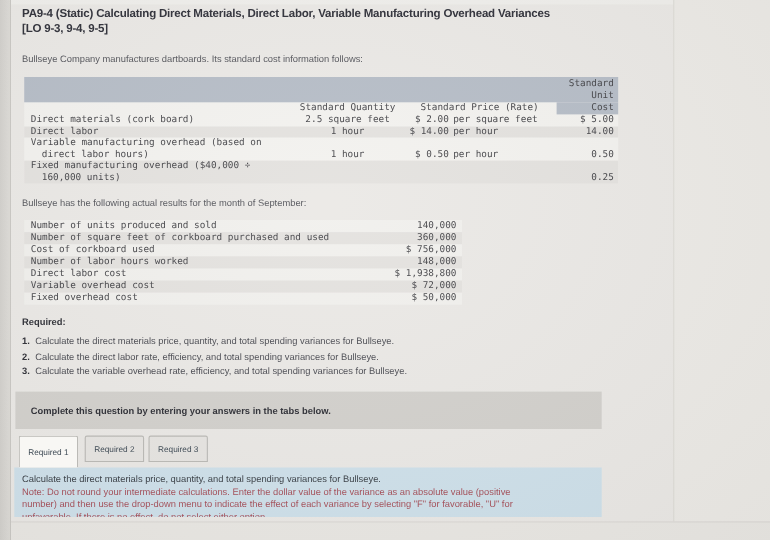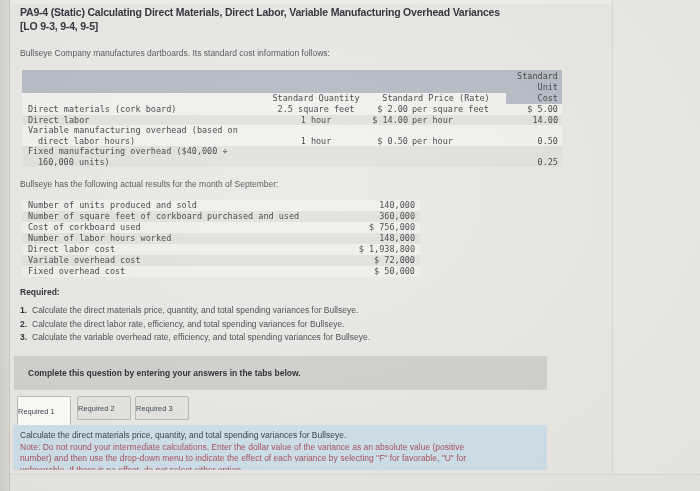--- a/index.html
+++ b/index.html
@@ -60,21 +60,21 @@
   .req-item .num{width:12px;font-weight:bold;color:#2f3037;}
 
   #banner{position:absolute;left:14px;top:356px;width:533px;height:34px;
     background:#d3d1cd;display:flex;align-items:center;}
   #banner span{padding-left:14px;font-size:8.5px;font-weight:bold;color:#2e2f36;}
 
   #tabs{position:absolute;left:17px;top:396px;height:29px;}
   .tab{position:absolute;top:0;height:24px;width:54px;box-sizing:border-box;
     background:#e7e5e2;border:1px solid #bbbab6;border-radius:2px 2px 0 0;
     font-family:"Liberation Sans", sans-serif;font-size:7.5px;color:#3e4a55;
-    text-align:left;padding:0;cursor:pointer;}
+    text-align:center;padding:0;cursor:pointer;}
   .tab.active{height:29px;background:#f8f7f4;border-bottom:none;z-index:3;}
   .tab:nth-child(1){left:0;}
   .tab:nth-child(2){left:60px;}
   .tab:nth-child(3){left:118px;}
 
   #bluebox{position:absolute;left:13px;top:425px;width:534px;height:45px;
     background:#cfe1eb;overflow:hidden;box-sizing:border-box;
     padding:5px 7px 0 7px;font-size:8.5px;line-height:11.5px;}
   #panel-instruction{color:#3a4047;white-space:nowrap;}
   .note-line{color:#a6505a;white-space:nowrap;}

